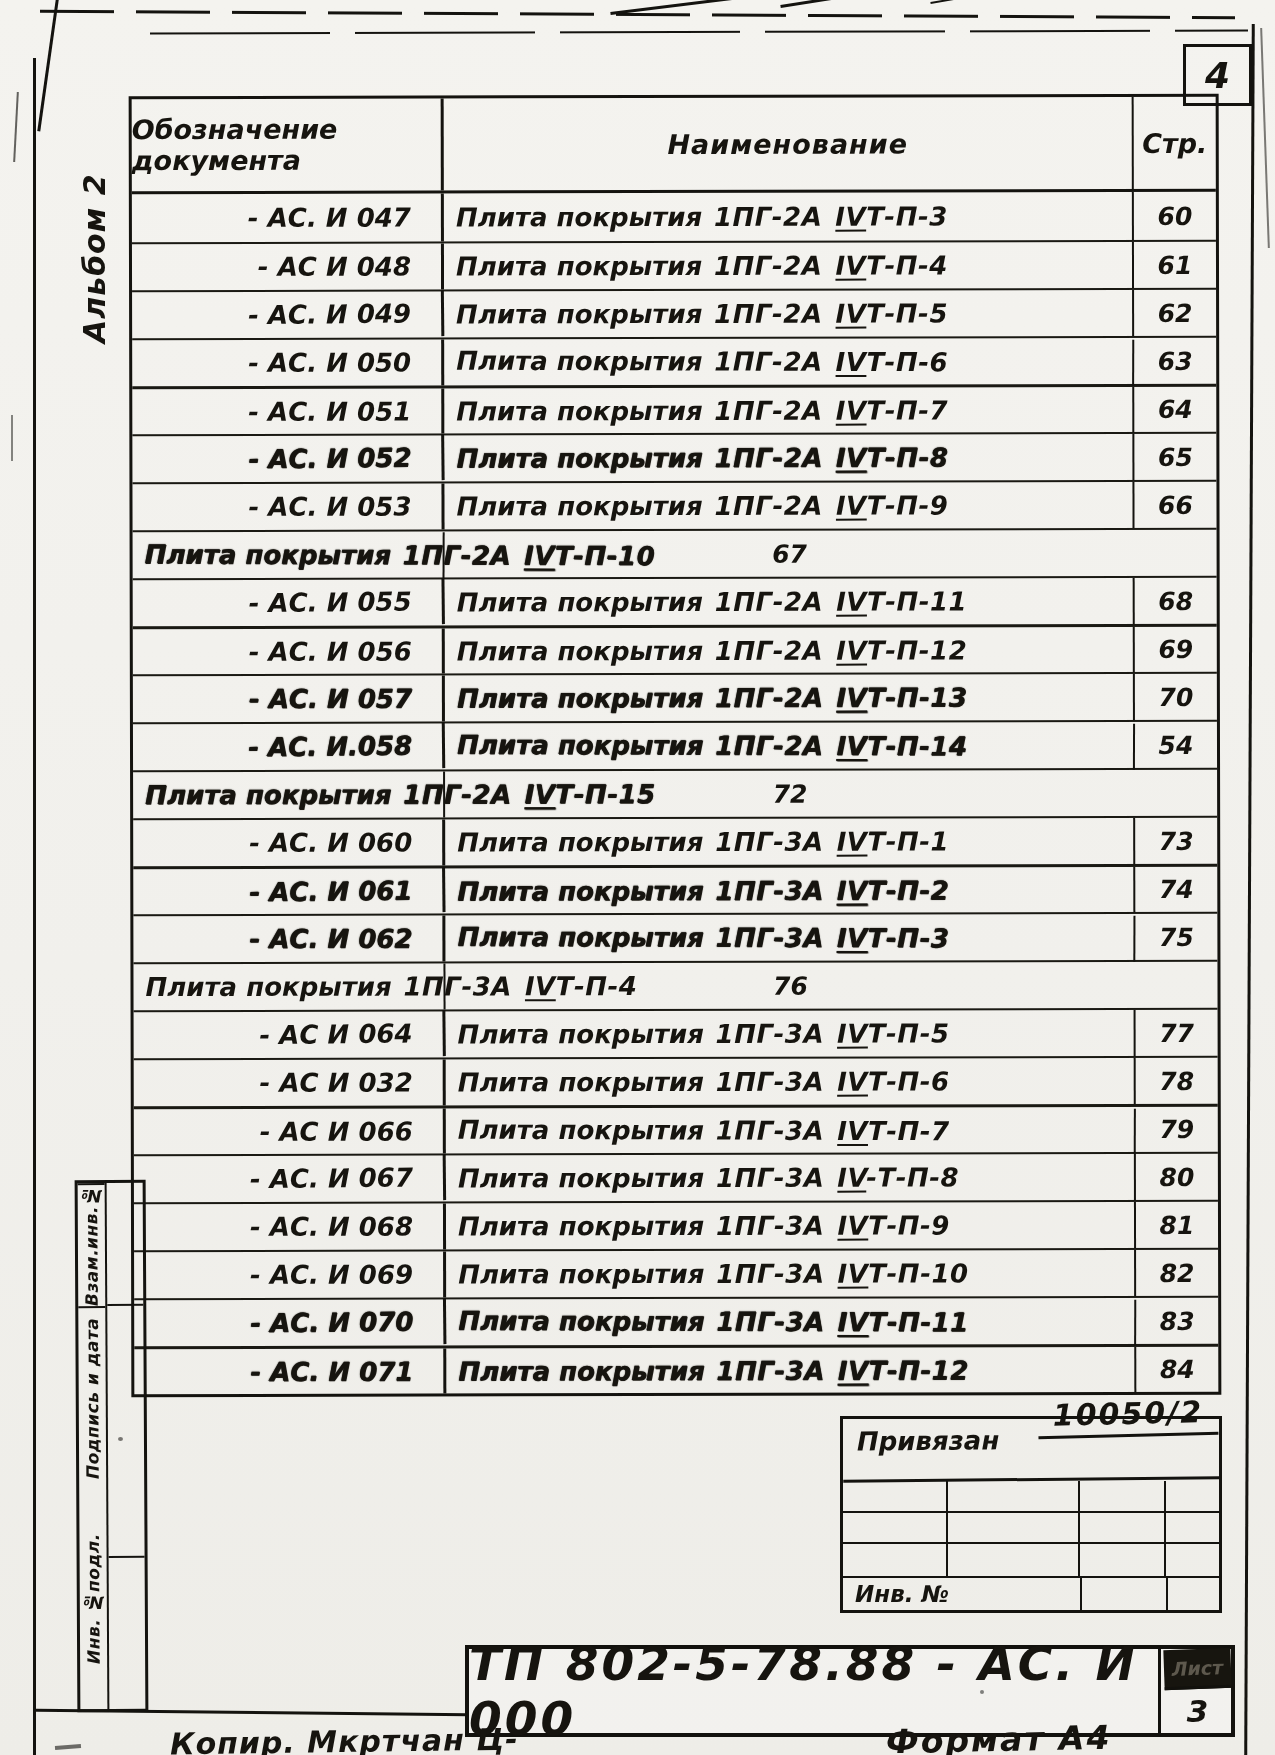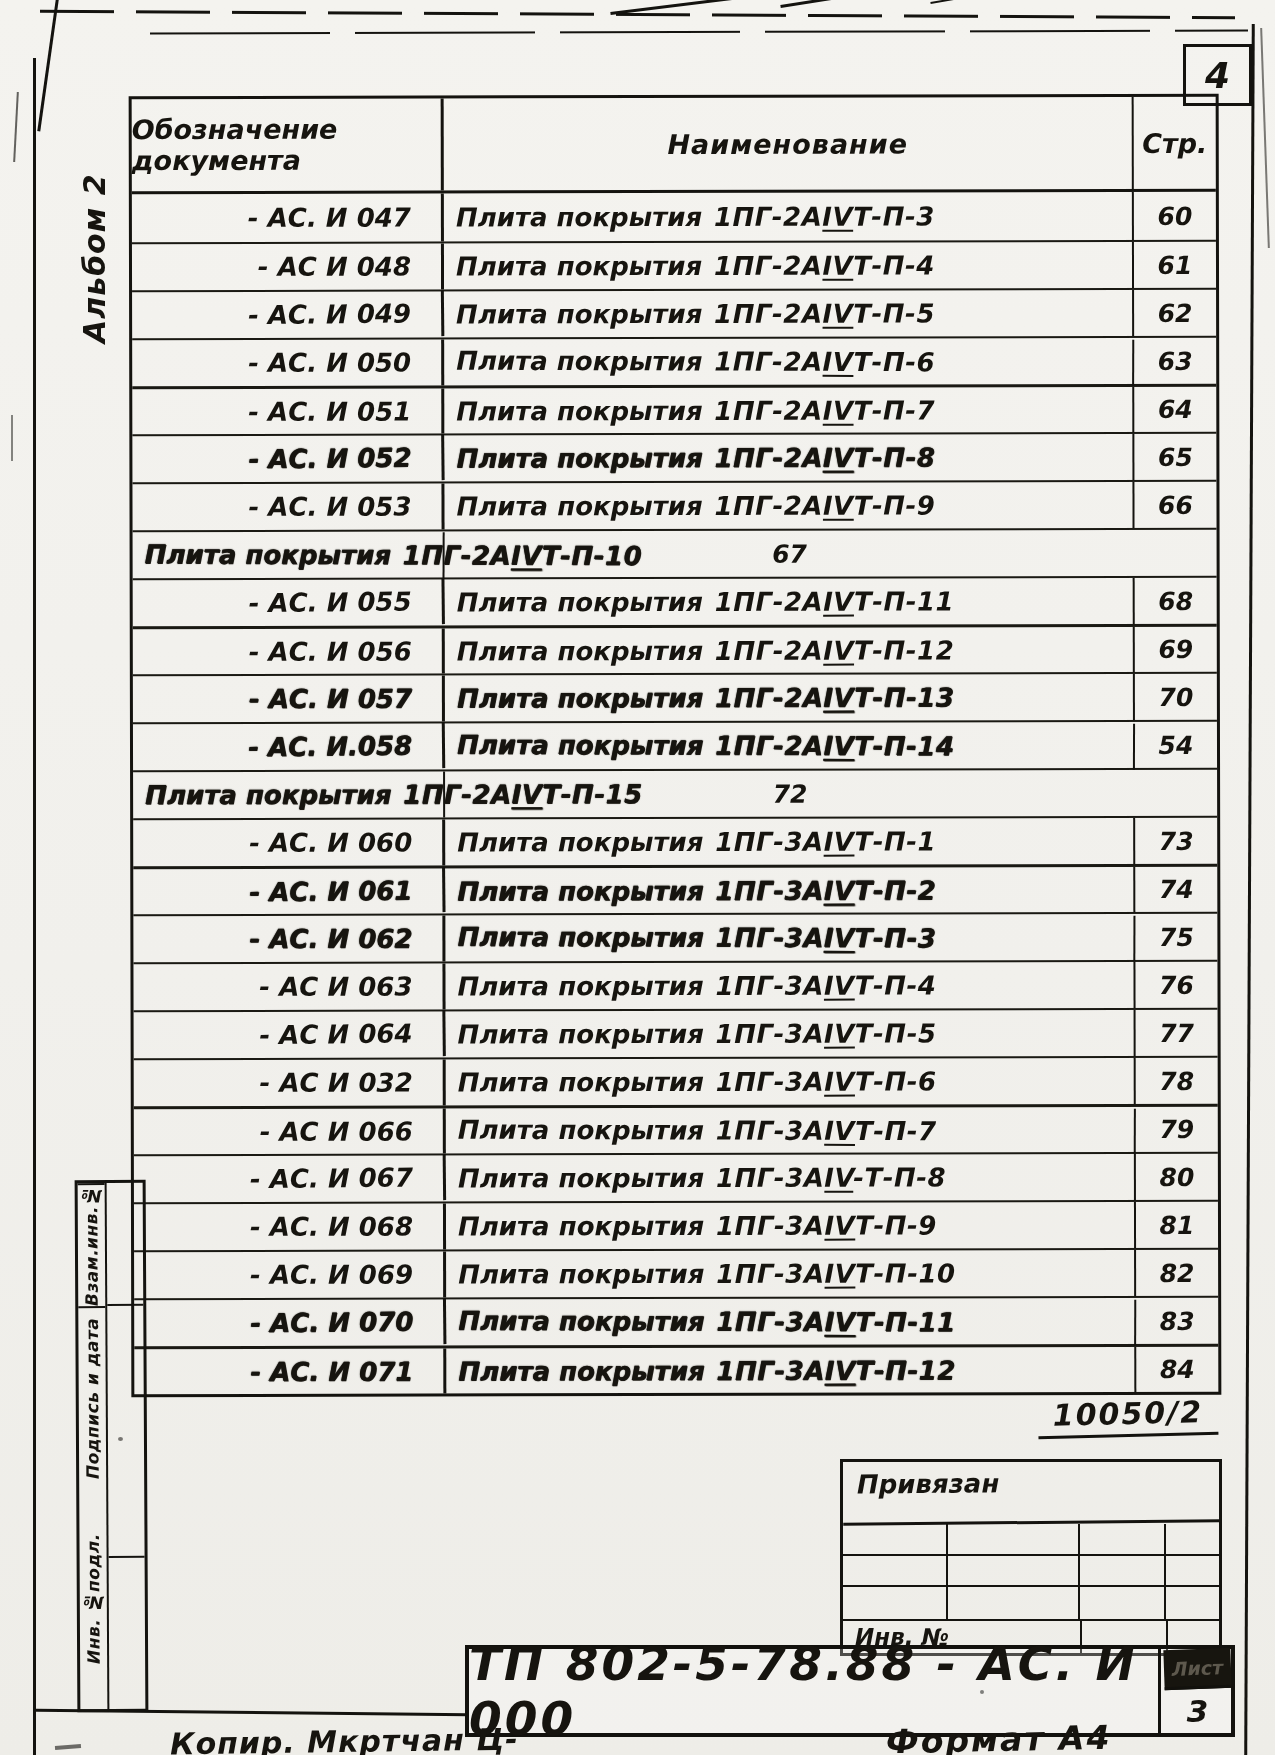--- a/index.html
+++ b/index.html
@@ -63,34 +63,34 @@
   .th2 { border-right:2px solid #14130f; letter-spacing:1px; }
   .trow { display:grid; grid-template-columns:312px 690px 1fr; height:48px; border-top:2px solid #1a1913; }
   .trow:first-child { border-top:0; }
   .trow:nth-child(5n) { border-top-width:3px; }
   .c { display:flex; align-items:center; font-size:26px; white-space:nowrap; }
   .c1 { justify-content:flex-end; padding-right:30px; border-right:3px solid #14130f; }
   .c2 { padding-left:12px; border-right:2px solid #14130f; }
   .c2 .nm { width:258px; flex:none; }
   .c2 .mk { letter-spacing:.5px; }
   .c3 { justify-content:center; font-size:25px; }
-  .rn { text-decoration:underline; text-underline-offset:4px; text-decoration-thickness:2px; }
+  .rn { text-decoration:underline; text-underline-offset:4px; text-decoration-thickness:2px;margin-left:13px; }
   .trow:nth-child(3n) .c1 { transform:rotate(-.5deg); }
   .trow:nth-child(4n) .c2 { transform:rotate(.3deg); }
   .smudge .c2, .smudge .c1 { text-shadow:0 0 1.3px #211e18, .6px .6px 0 #211e18; }
 
   
   .docstamp {
     position:absolute; left:1038px; top:1396px; width:180px; text-align:center;
     font-size:30px; padding-bottom:3px; border-bottom:3px solid #14130f;
     transform:rotate(-1.4deg); letter-spacing:2px;
   }
 
   
-  .tb { position:absolute; left:840px; top:1459px; width:382px; height:197px; border:3px solid #14130f; display:flex; flex-direction:column; }
+  .tb { position:absolute; left:840px; top:1416px; width:382px; height:197px; border:3px solid #14130f; display:flex; flex-direction:column; }
   .tb-bind { height:62px; border-bottom:3px solid #14130f; padding:6px 0 0 14px; font-size:26px; transform:rotate(-.5deg); }
   .tb-grid { flex:1; display:grid; grid-template-columns:105px 132px 86px 1fr; grid-auto-rows:1fr; }
   .tb-grid .cell { border-right:2px solid #14130f; border-bottom:2px solid #14130f; }
   .tb-grid .cell:nth-child(4n) { border-right:0; }
   .tb-grid .cell:nth-child(n+9) { border-bottom:0; }
   .tb-inv { position:relative; height:34px; border-top:2px solid #14130f; display:flex; align-items:center; padding-left:12px; font-size:23px; }
   .tb-inv .v1, .tb-inv .v2 { position:absolute; top:0; bottom:0; width:2px; background:#14130f; }
   .tb-inv .v1 { left:237px; } .tb-inv .v2 { left:323px; }
 
   
@@ -273,21 +273,20 @@
   </div>
         <div class="trow smudge">
     <div class="c c1 hw">- АС. И 062</div>
     <div class="c c2 hw">
       <span class="nm">Плита покрытия</span>
       <span class="mk">1ПГ-3А<span class="rn">IV</span>Т-П-3</span>
     </div>
     <div class="c c3 hw">75</div>
   </div>
         <div class="trow">
-    <div class="c c1 hw">- АС И 063</div>
     <div class="c c2 hw">
       <span class="nm">Плита покрытия</span>
       <span class="mk">1ПГ-3А<span class="rn">IV</span>Т-П-4</span>
     </div>
     <div class="c c3 hw">76</div>
   </div>
         <div class="trow">
     <div class="c c1 hw">- АС И 064</div>
     <div class="c c2 hw">
       <span class="nm">Плита покрытия</span>

